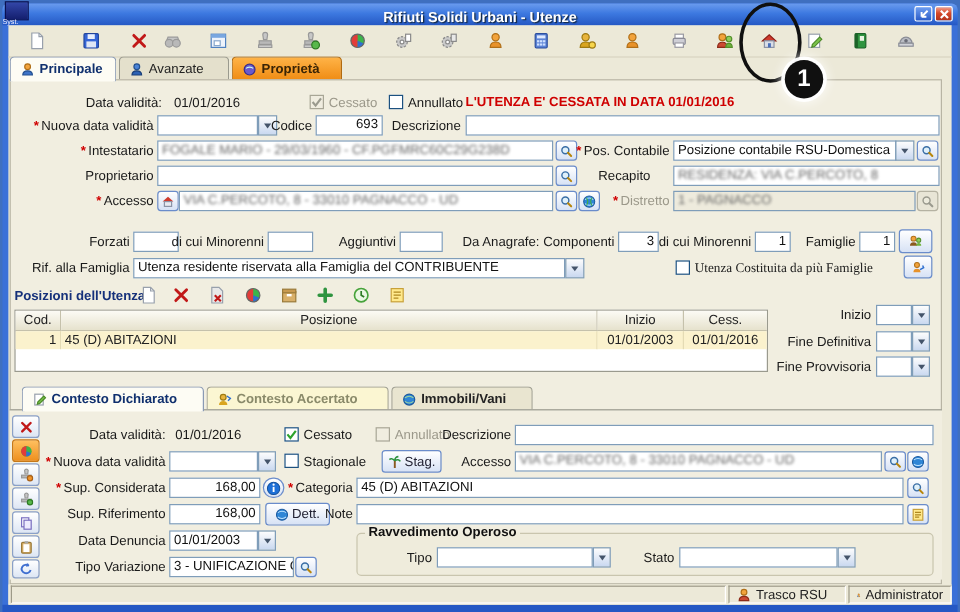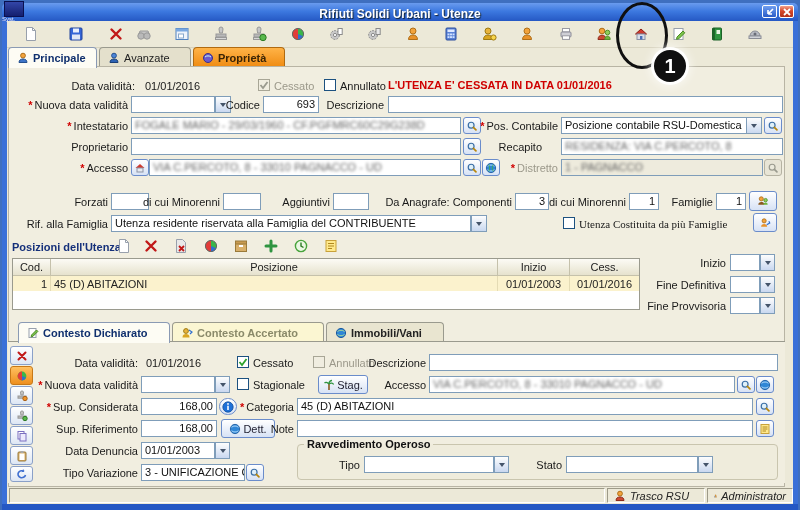--- a/index.html
+++ b/index.html
@@ -51,21 +51,21 @@
   .th{position:absolute;top:0;height:17px;box-sizing:border-box;background:linear-gradient(#fcfbf5,#e6e2cd);border-right:1px solid #c5c1ab;border-bottom:1px solid #c5c1ab;
     font-size:11px;display:flex;align-items:center;justify-content:center;color:#222;}
   .td{position:absolute;top:17px;height:15px;box-sizing:border-box;background:#fbf2cd;border-right:1px solid #e4dbb4;font-size:11px;display:flex;align-items:center;padding:0 3px;color:#222;}
   
   .btab{position:absolute;top:322px;height:20px;box-sizing:border-box;border:1px solid #9a9a8e;border-bottom:none;border-radius:4px 4px 0 0;display:flex;align-items:center;gap:4px;padding:0 8px;font-size:11px;}
   #bpanel{position:absolute;left:8px;top:341px;width:777px;height:141px;background:#f1eee0;border-top:1px solid #9a9a8e;}
   .mini{position:absolute;left:10px;width:23px;height:19px;box-sizing:border-box;border:1px solid #8aa0c8;border-radius:3px;background:linear-gradient(#fff,#dde6f4);display:flex;align-items:center;justify-content:center;}
   .mini.sel{border-color:#c77818;background:linear-gradient(#ffc060,#ee8f1e);}
   
   #statusbar{position:absolute;left:7px;top:487px;width:786px;height:17px;background:#ece9d8;}
-  .spane{position:absolute;top:1px;height:15px;box-sizing:border-box;border:1px solid;border-color:#9d9a88 #fff #fff #9d9a88;display:flex;align-items:center;gap:4px;padding:0 6px;font-size:11px;color:#222;font-style:italic;}
+  .spane{position:absolute;top:1px;height:15px;box-sizing:border-box;border:1px solid;border-color:#9d9a88 #fff #fff #9d9a88;display:flex;align-items:center;gap:4px;padding:0 6px;font-size:11px;color:#222;}
   
   #ann-ellipse{position:absolute;left:616px;top:2px;width:46px;height:61px;border:3px solid #101010;border-radius:50%;z-index:60;}
   #ann-badge{position:absolute;left:654px;top:50px;width:32px;height:32px;border-radius:50%;background:#101010;color:#fff;font-size:20px;font-weight:bold;
     display:flex;align-items:center;justify-content:center;z-index:61;box-shadow:0 0 0 3px rgba(255,255,255,.95),0 0 8px 5px rgba(255,255,255,.55);}
   .msg{position:absolute;font-size:11px;font-weight:bold;color:#cf0000;white-space:nowrap;}
   .seclabel{position:absolute;font-size:11px;font-weight:bold;color:#15307a;white-space:nowrap;}
 </style>
 </head>
 <body>
 

